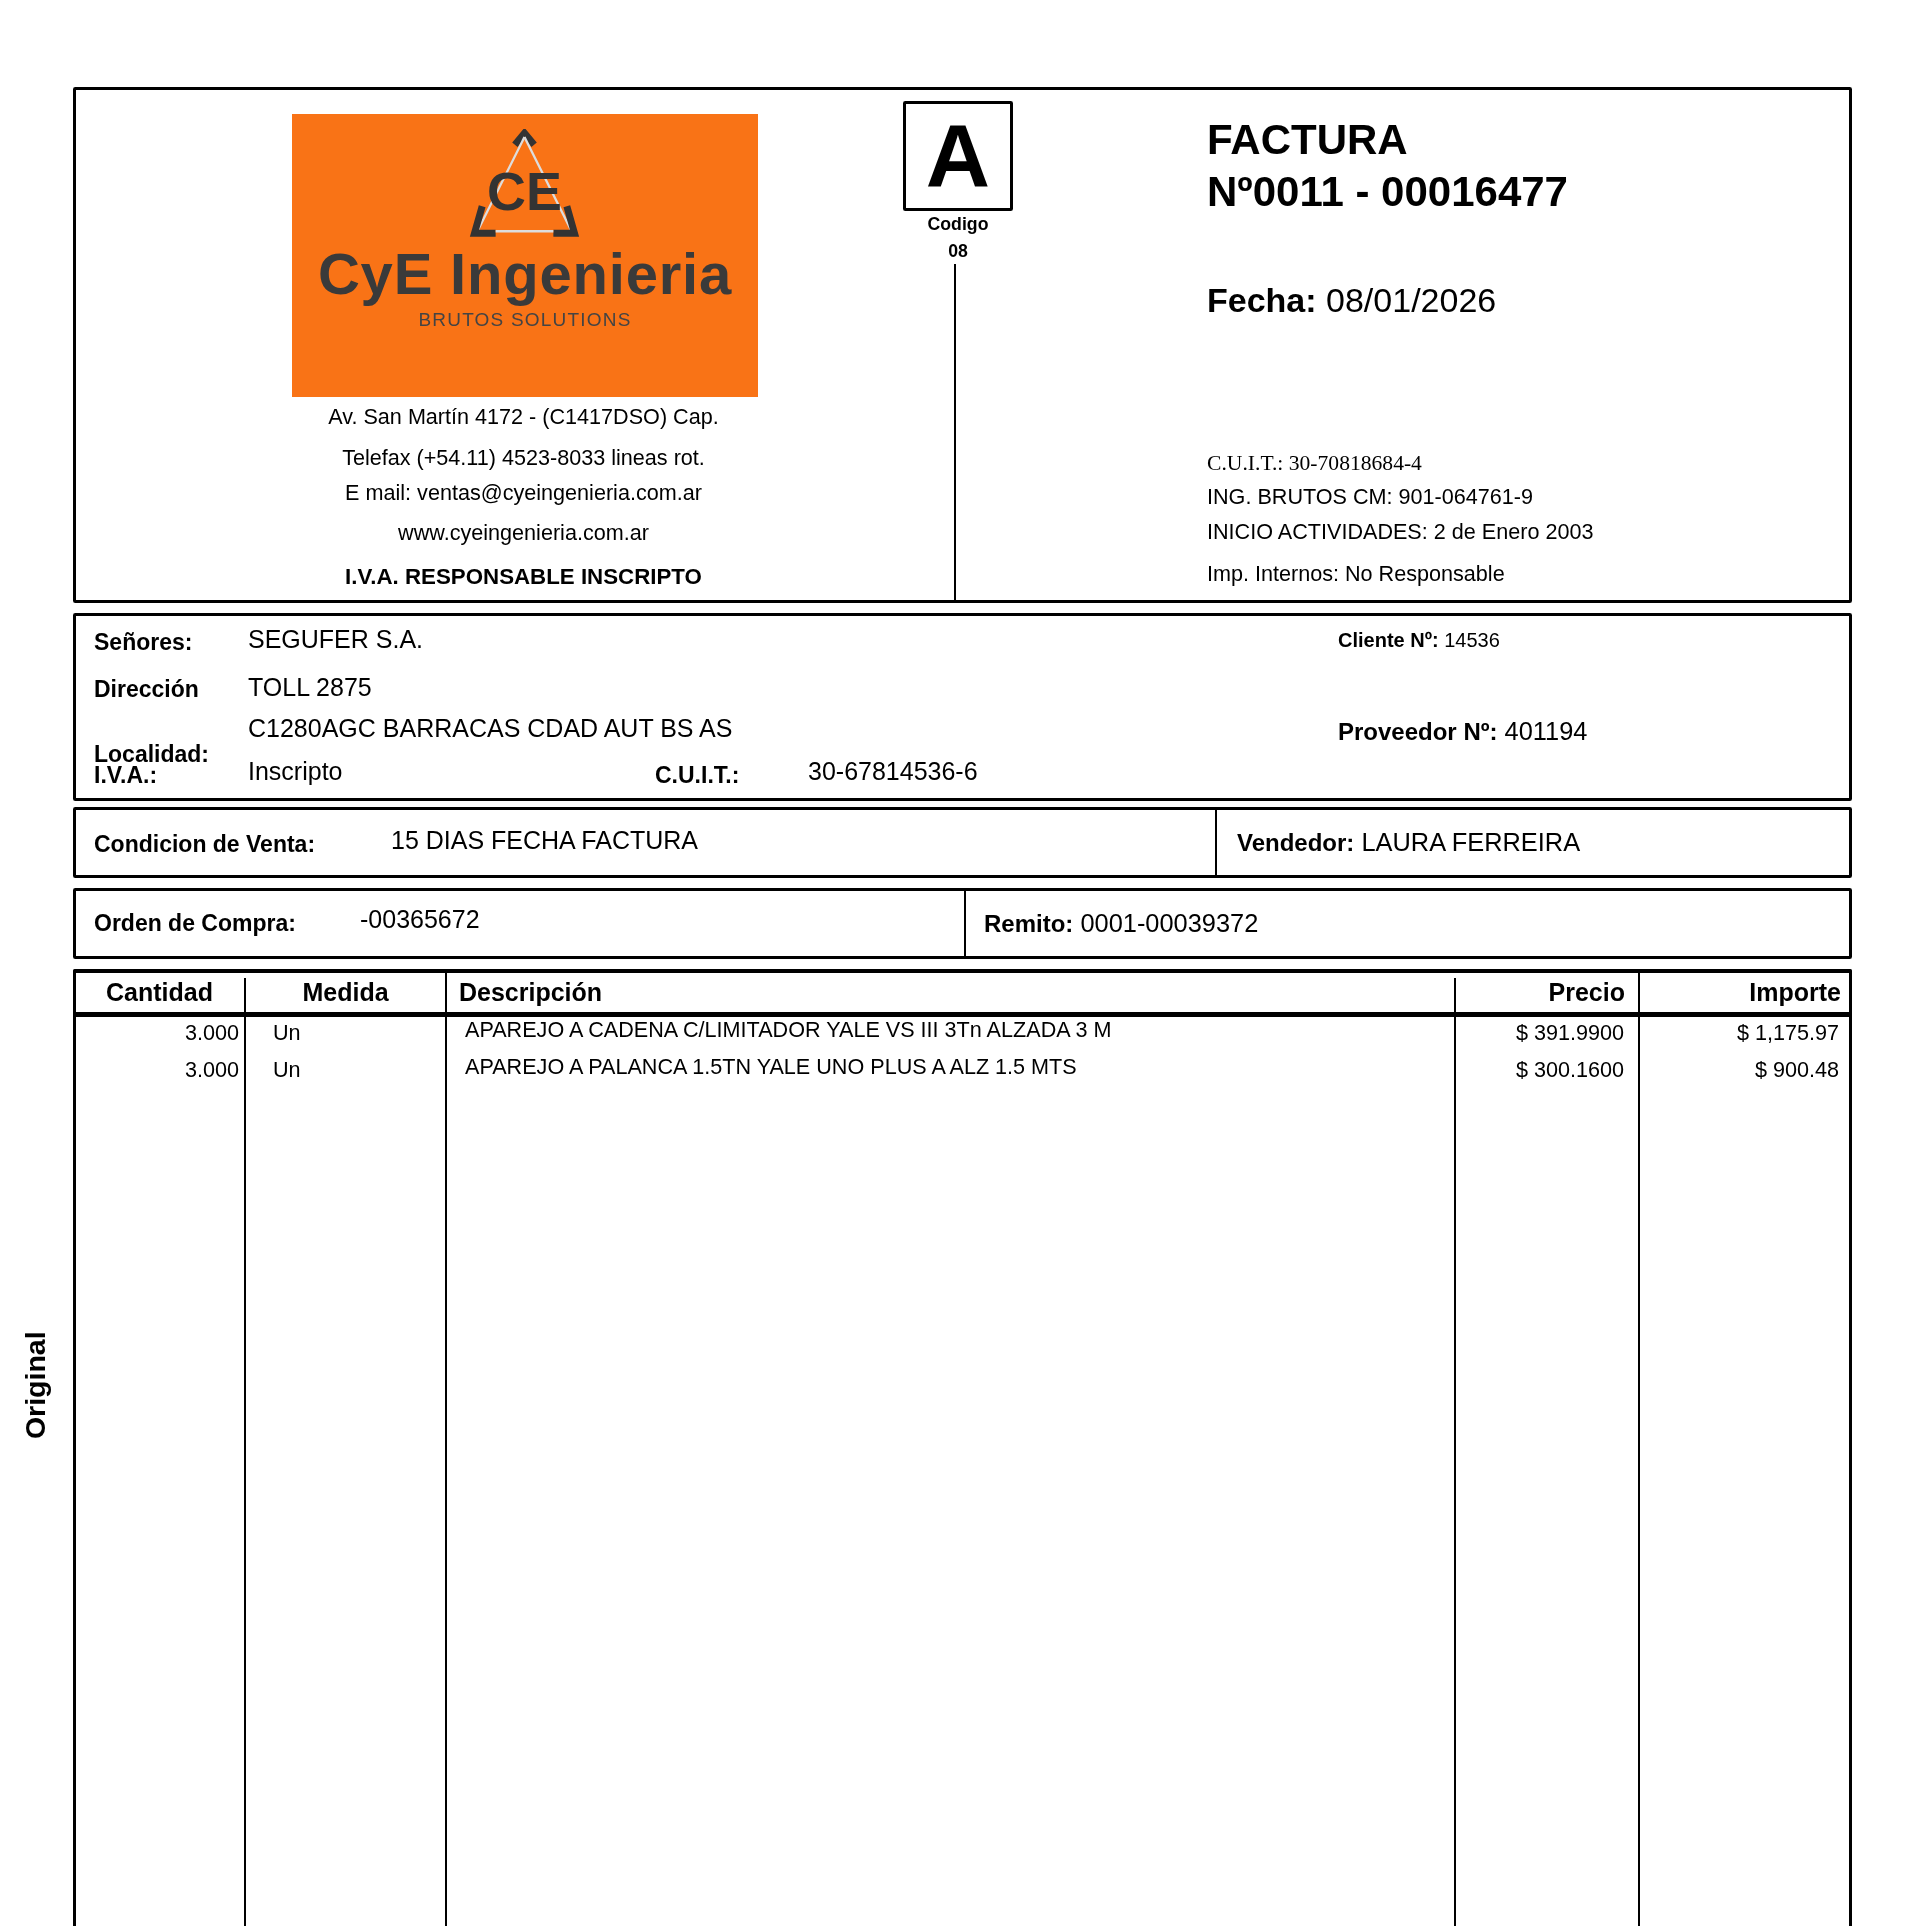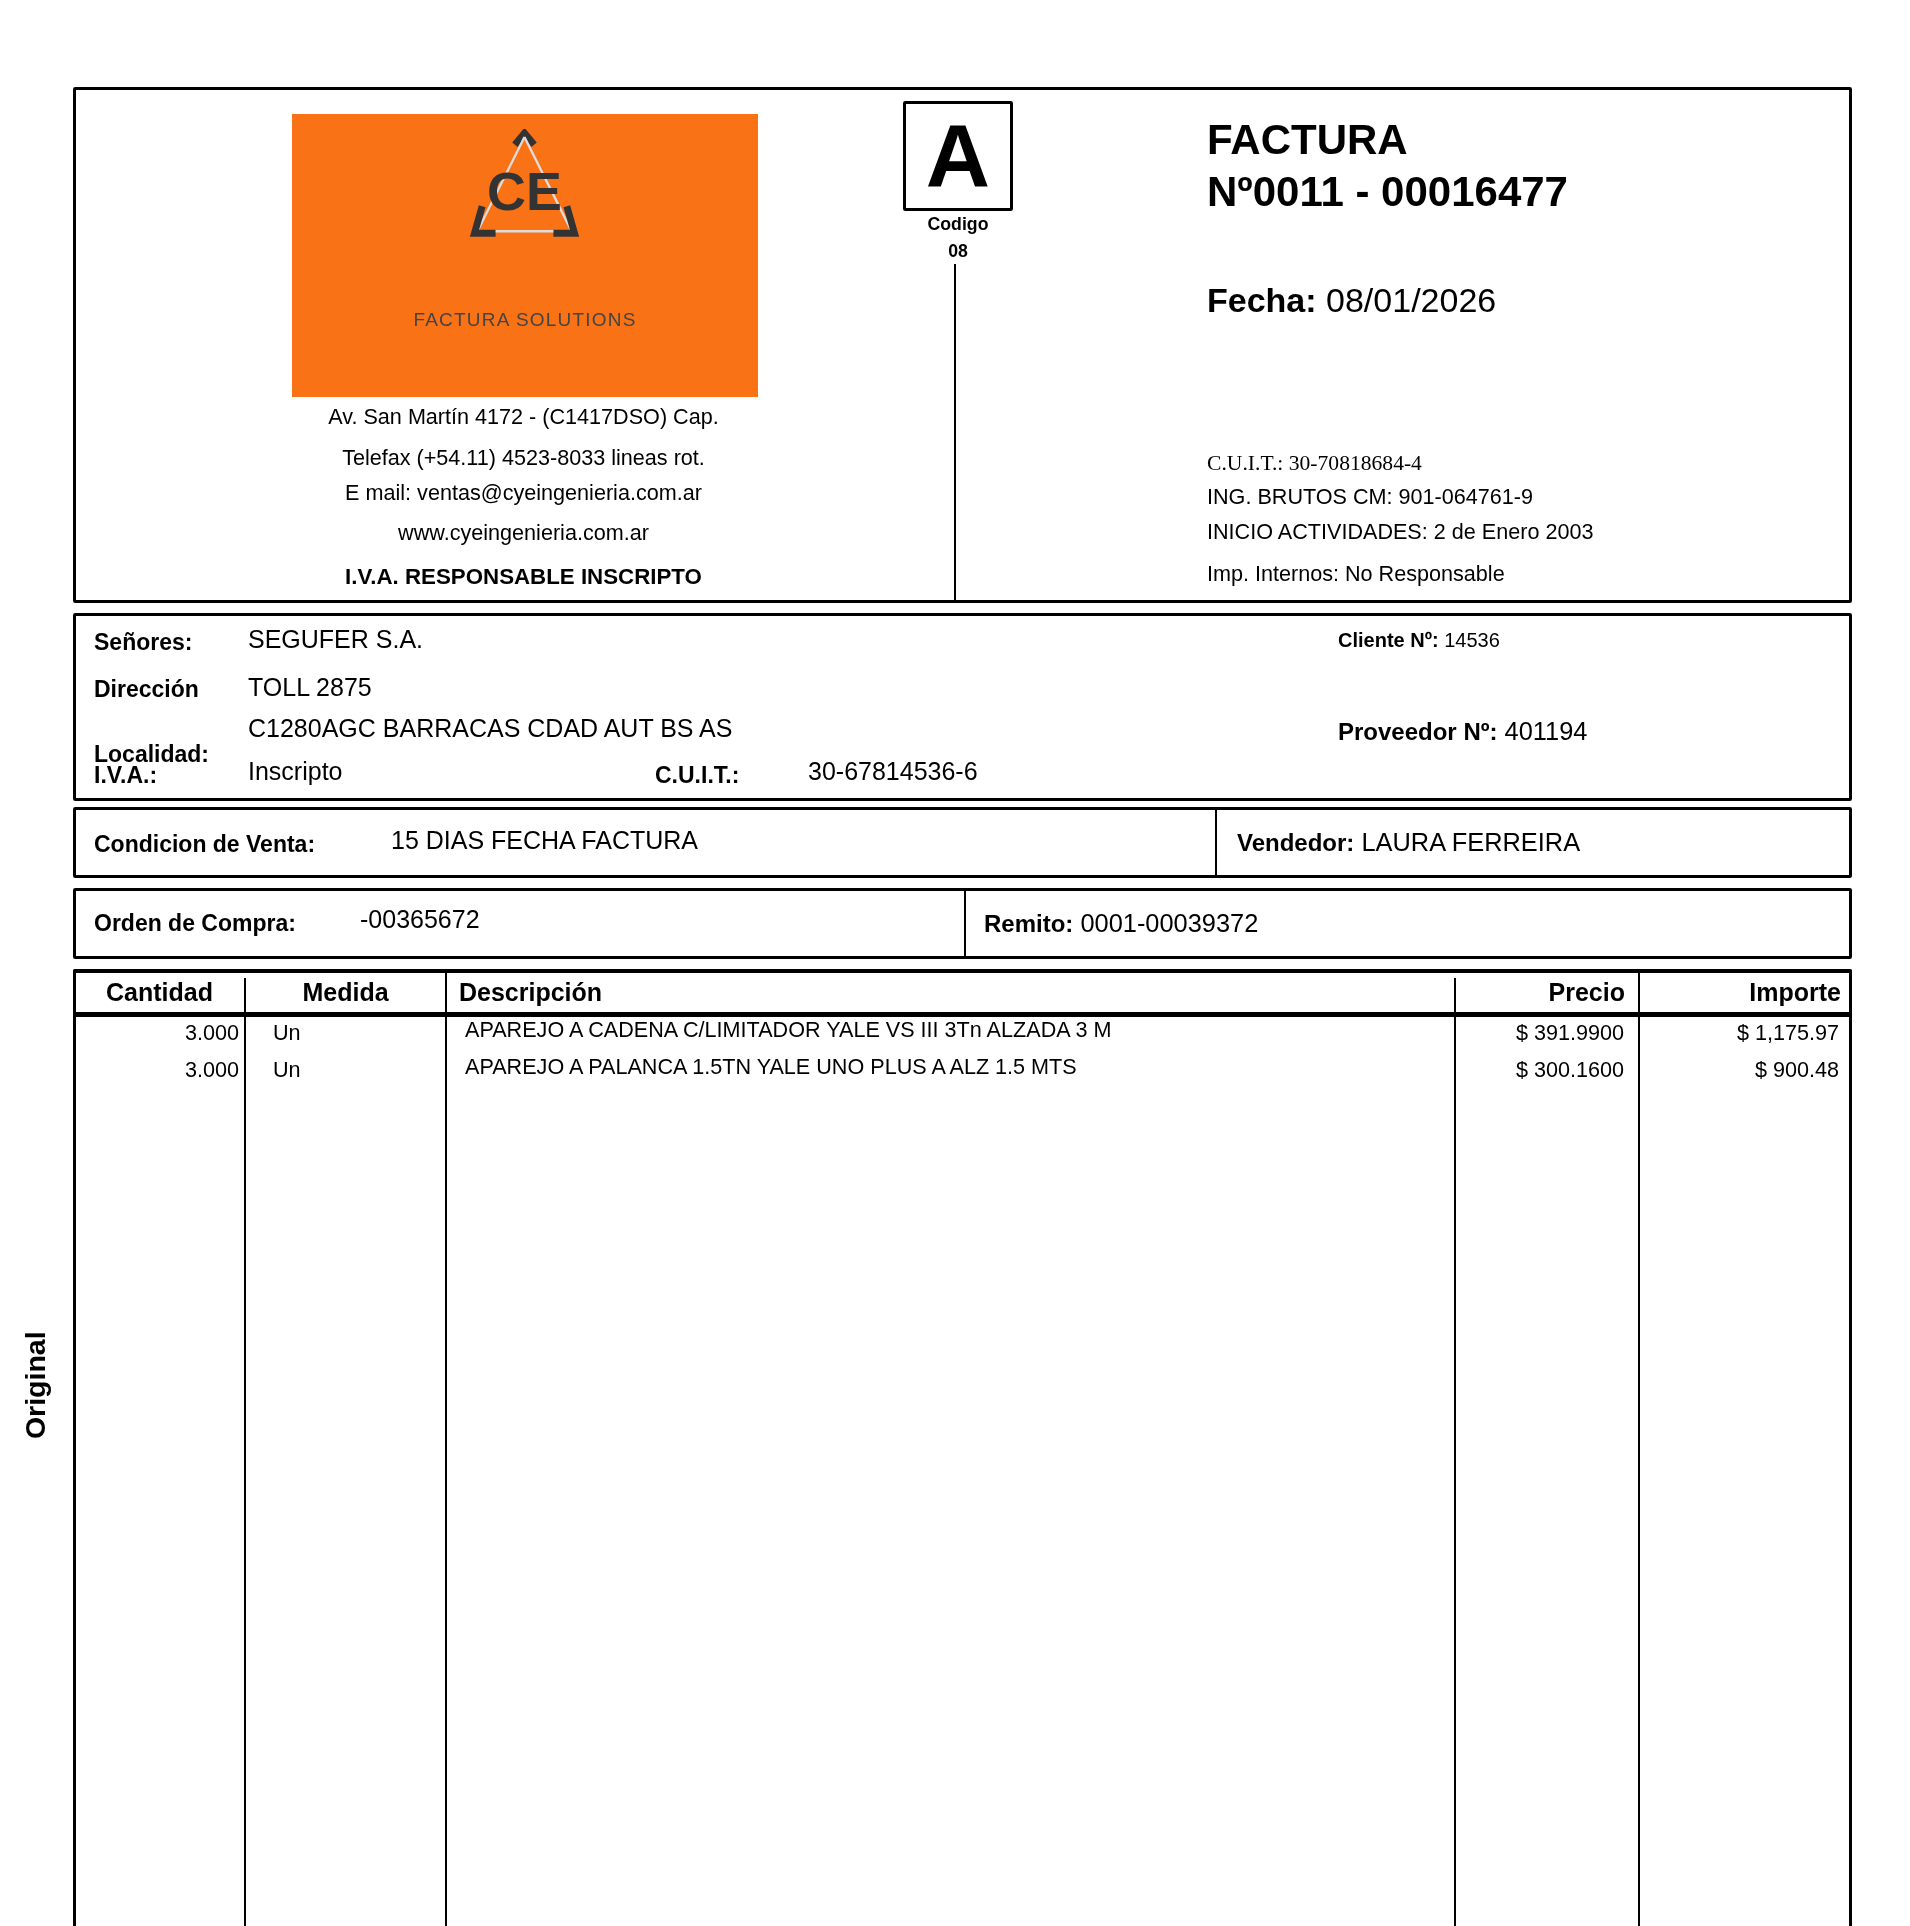--- a/index.html
+++ b/index.html
@@ -47,21 +47,22 @@
 <div class="logo">
   <svg class="abs" style="left:169px; top:15.4px;" width="127" height="116" viewBox="0 0 330 300">
     <polyline points="140,40 165,10 190,40" fill="none" stroke="#333" stroke-width="18"></polyline>
     <line x1="165" y1="20" x2="40" y2="270" stroke="#ddd" stroke-width="6"></line>
     <line x1="165" y1="20" x2="290" y2="270" stroke="#ddd" stroke-width="6"></line>
     <polyline points="55,200 35,270 90,270" fill="none" stroke="#333" stroke-width="18"></polyline>
     <polyline points="275,200 295,270 240,270" fill="none" stroke="#333" stroke-width="18"></polyline>
     <line x1="90" y1="265" x2="240" y2="265" stroke="#ddd" stroke-width="6"></line>
     <text x="165" y="210" text-anchor="middle" font-family="Liberation Sans, sans-serif" font-size="140" font-weight="bold" fill="#333">CE</text>
   </svg>
-  <div class="logo-sub t">FACTURA SOLUTIONS</div>
+  <div class="logo-name t">CyE Ingenieria</div>
+  <div class="logo-sub t">BRUTOS SOLUTIONS</div>
 </div>
 
 <div class="company-line t" style="top:406px;">Av. San Martín 4172 - (C1417DSO) Cap.</div>
 <div class="company-line t" style="top:447px;">Telefax (+54.11) 4523-8033 lineas rot.</div>
 <div class="company-line t" style="top:482px;">E mail: ventas@cyeingenieria.com.ar</div>
 <div class="company-line t" style="top:522px;">www.cyeingenieria.com.ar</div>
 <div class="company-line t b" style="top:566px; font-size:22.3px;">I.V.A. RESPONSABLE INSCRIPTO</div>
 
 <div class="letter-box">
   <span>A</span>

